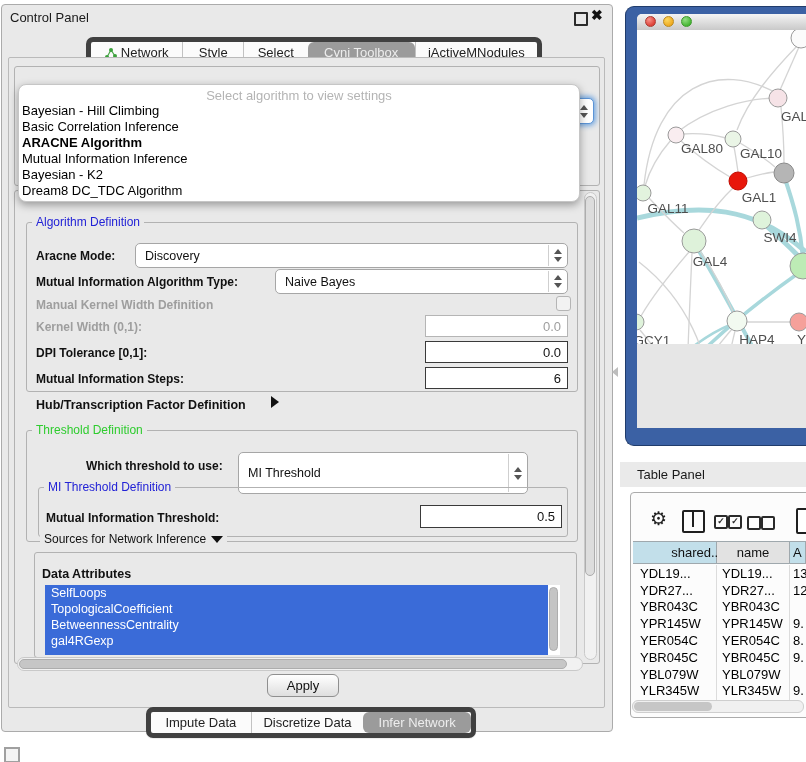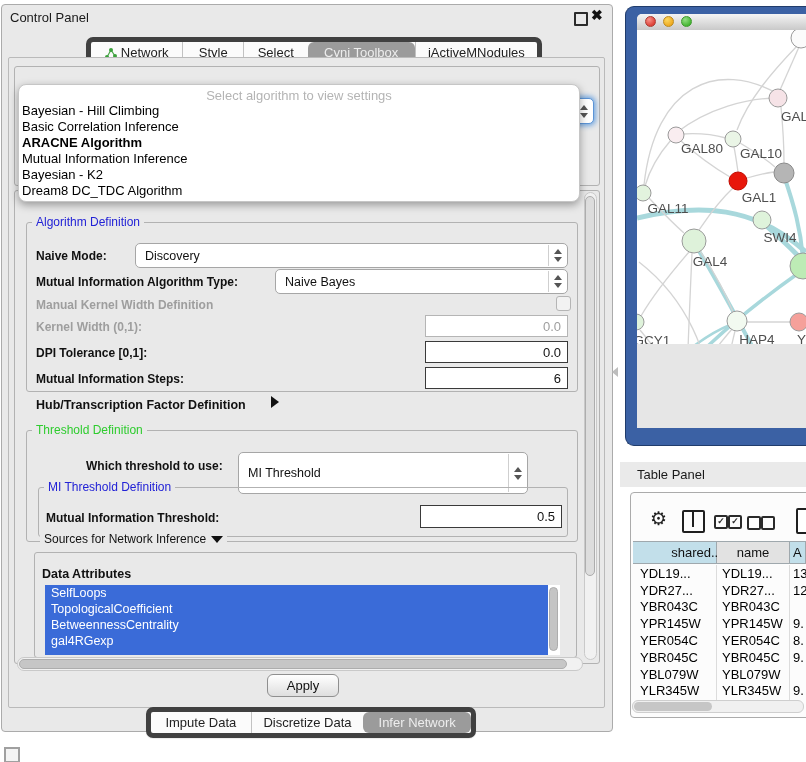--- a/index.html
+++ b/index.html
@@ -188,21 +188,21 @@
         <div class="popup-item">Dream8 DC_TDC Algorithm</div>
       </div>
   </div>
 
   <div class="group" style="left:14px;top:190px;width:584px;height:472px;"></div>
   <div class="gtitle" style="left:22px;top:183px;">Cyni Algorithm Settings</div>
 
   <div class="group" style="left:26px;top:222px;width:550px;height:168px;"></div>
   <div class="gtitle blue" style="left:32px;top:215px;">Algorithm Definition</div>
 
-  <div class="blabel" style="left:36px;top:249px;">Naive Mode:</div>
+  <div class="blabel" style="left:36px;top:249px;">Aracne Mode:</div>
   <div class="combo" style="left:135px;top:243px;width:433px;height:25px;">
     <span>Discovery</span>
     <div class="stepper">
         <div class="tri-up"></div>
         <div class="tri-down"></div>
       </div>
   </div>
 
   <div class="blabel" style="left:36px;top:275px;">Mutual Information Algorithm Type:</div>
   <div class="combo" style="left:275px;top:269px;width:293px;height:25px;">

